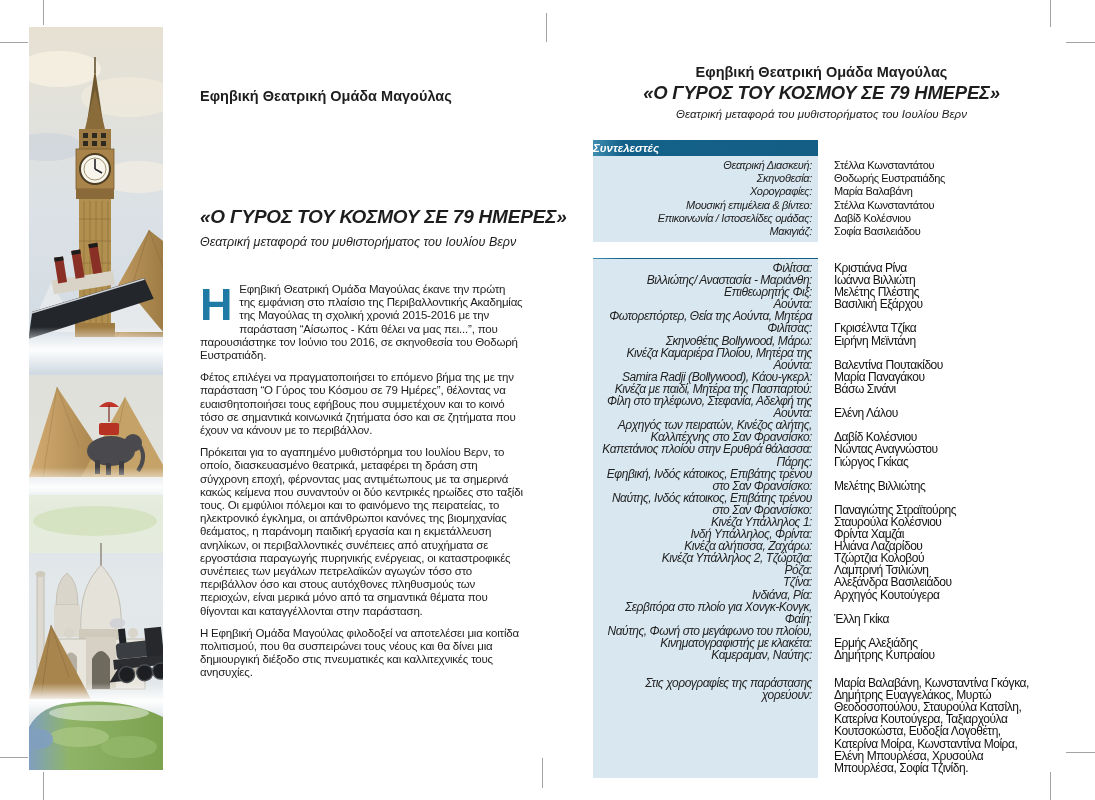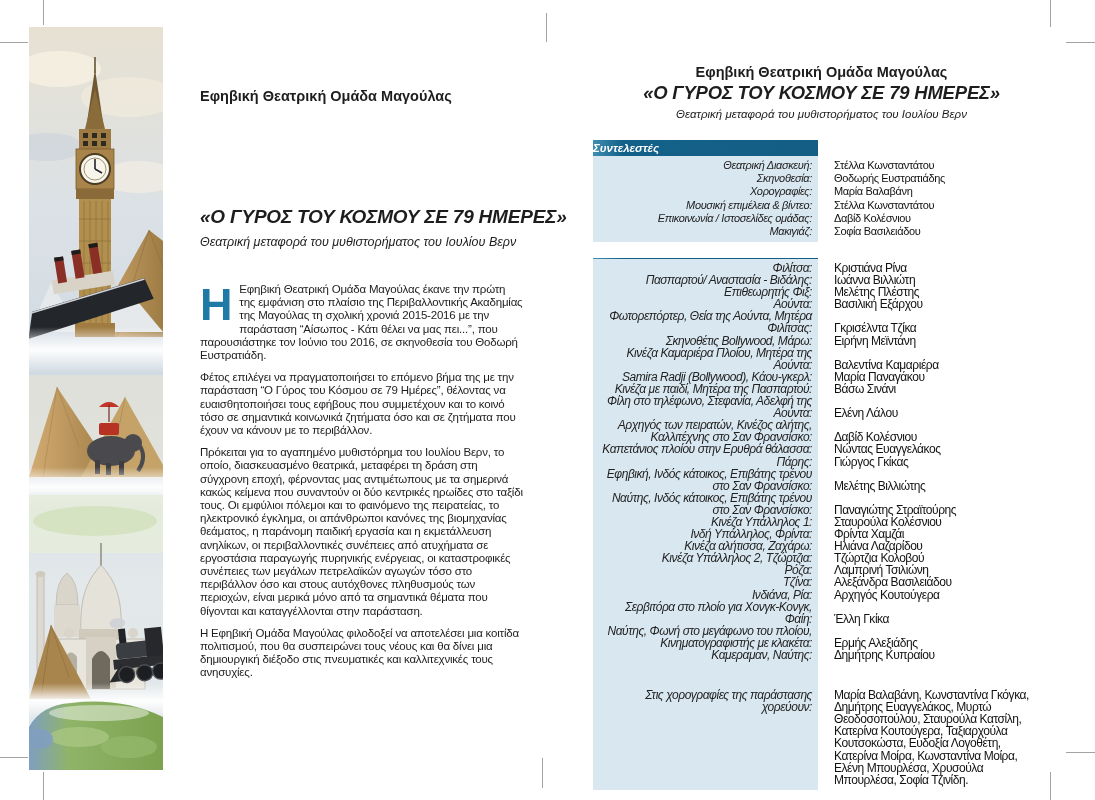--- a/index.html
+++ b/index.html
@@ -43,21 +43,21 @@
 
   .crow { display:flex; }
   .crole { width:225px; box-sizing:border-box; padding:0 6px 0 2px;
            display:flex; flex-direction:column; justify-content:flex-end;
            text-align:right; font-style:italic; color:#222222; }
   .cname { width:225px; box-sizing:border-box; padding-left:16px; align-self:flex-end; color:#111111; }
 
   #credits-table .crole, #credits-table .cname { font-size:11px; line-height:13.2px; letter-spacing:-0.35px; }
   #cast-table .crole, #cast-table .cname { font-size:12px; line-height:12.1px; letter-spacing:-0.45px; }
 
-  .crow.chorus { margin-top:28px; }
+  .crow.chorus { margin-top:16px; }
   .crow.chorus .crole { justify-content:flex-start; }
   .crow.chorus .cname { align-self:flex-start; line-height:12.8px; }
 </style>
 </head>
 <body>
 
 <div id="page">
 
   <div class="mark" style="left:43px;top:0;width:1px;height:25px;"></div>
   <div class="mark" style="left:0;top:42px;width:28px;height:1px;"></div>
@@ -264,62 +264,62 @@
 
   <div class="banner" id="cast-banner">Διανομή</div>
 
   <div class="table" id="cast-table">
     <div id="cast-rows">
         <div class="crow">
         <div class="crole">Φιλίτσα:</div>
         <div class="cname">Κριστιάνα Ρίνα</div>
       </div>
         <div class="crow">
-        <div class="crole">Πασπαρτού/ Αναστασία - Βιδάλης:</div>
+        <div class="crole">Βιλλιώτης/ Αναστασία - Μαριάνθη:</div>
         <div class="cname">Ιωάννα Βιλλιώτη</div>
       </div>
         <div class="crow">
         <div class="crole">Επιθεωρητής Φιξ:</div>
         <div class="cname">Μελέτης Πλέστης</div>
       </div>
         <div class="crow">
         <div class="crole">Αούντα:</div>
         <div class="cname">Βασιλική Εξάρχου</div>
       </div>
         <div class="crow">
         <div class="crole">Φωτορεπόρτερ, Θεία της Αούντα, Μητέρα Φιλίτσας:</div>
         <div class="cname">Γκρισέλντα Τζίκα</div>
       </div>
         <div class="crow">
         <div class="crole">Σκηνοθέτις Bollywood, Μάρω:</div>
         <div class="cname">Ειρήνη Μεϊντάνη</div>
       </div>
         <div class="crow">
         <div class="crole">Κινέζα Καμαριέρα Πλοίου, Μητέρα της Αούντα:</div>
-        <div class="cname">Βαλεντίνα Καμαριέρα</div>
+        <div class="cname">Βαλεντίνα Πουτακίδου</div>
       </div>
         <div class="crow">
         <div class="crole">Samira Radji (Bollywood), Κάου-γκερλ:</div>
         <div class="cname">Μαρία Παναγάκου</div>
       </div>
         <div class="crow">
         <div class="crole">Κινέζα με παιδί, Μητέρα της Πασπαρτού:</div>
         <div class="cname">Βάσω Σινάνι</div>
       </div>
         <div class="crow">
         <div class="crole">Φίλη στο τηλέφωνο, Στεφανία, Αδελφή της Αούντα:</div>
         <div class="cname">Ελένη Λάλου</div>
       </div>
         <div class="crow">
         <div class="crole">Αρχηγός των πειρατών, Κινέζος αλήτης, Καλλιτέχνης στο Σαν Φρανσίσκο:</div>
         <div class="cname">Δαβίδ Κολέσνιου</div>
       </div>
         <div class="crow">
         <div class="crole">Καπετάνιος πλοίου στην Ερυθρά θάλασσα:</div>
-        <div class="cname">Νώντας Ευαγγελάκος</div>
+        <div class="cname">Νώντας Αναγνώστου</div>
       </div>
         <div class="crow">
         <div class="crole">Πάρης:</div>
         <div class="cname">Γιώργος Γκίκας</div>
       </div>
         <div class="crow">
         <div class="crole">Εφηβική, Ινδός κάτοικος, Επιβάτης τρένου στο Σαν Φρανσίσκο:</div>
         <div class="cname">Μελέτης Βιλλιώτης</div>
       </div>
         <div class="crow">

